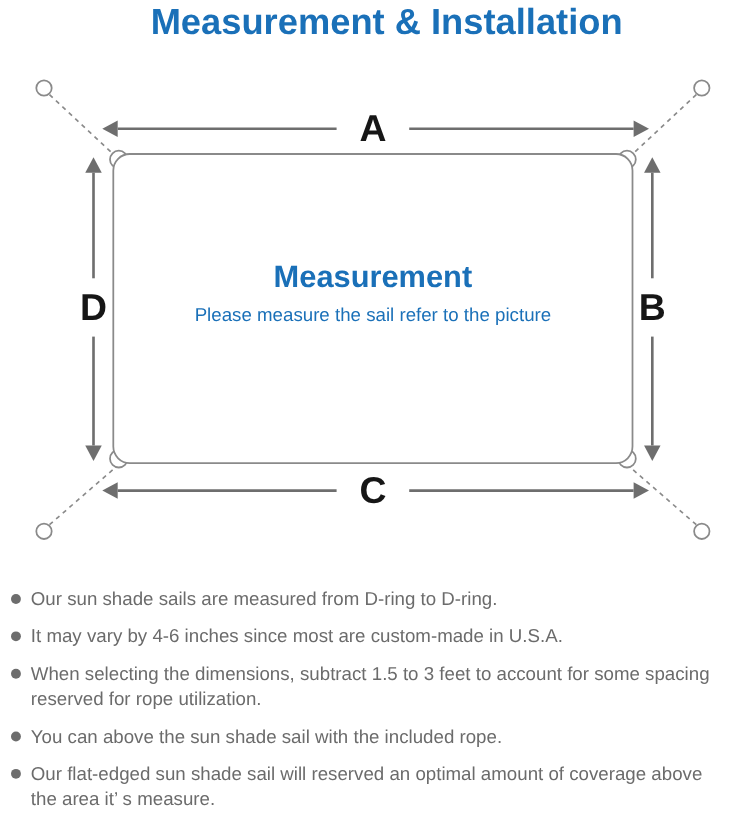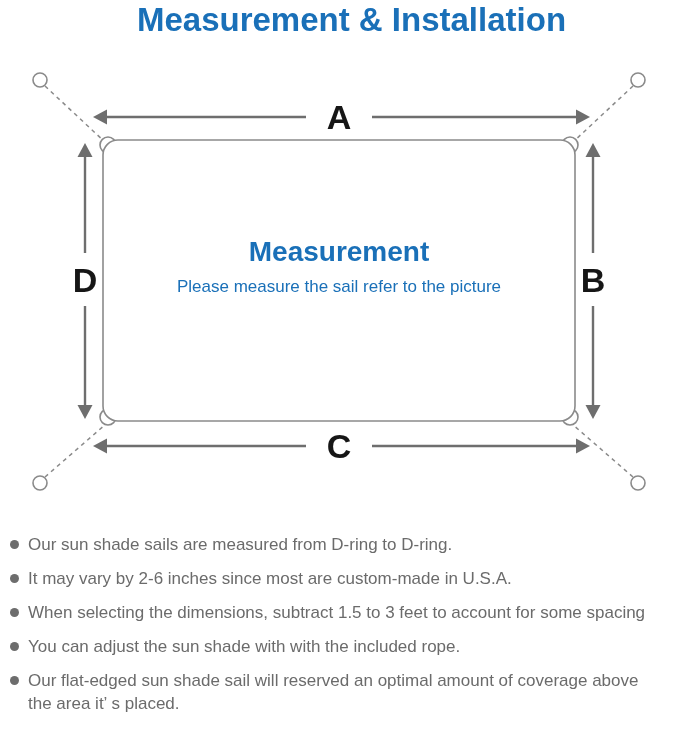--- a/index.html
+++ b/index.html
@@ -93,37 +93,38 @@
   <div class="notes">
     <div class="note">
       <span class="dot"></span>
       <div class="note-text">
         <span>Our sun shade sails are measured from D-ring to D-ring.</span>
       </div>
     </div>
     <div class="note">
       <span class="dot"></span>
       <div class="note-text">
-        <span>It may vary by 2-6 inches since most are custom-made in U.S.A.</span>
+        <span>It may vary by 4-6 inches since most are custom-made in U.S.A.</span>
       </div>
     </div>
     <div class="note">
       <span class="dot"></span>
       <div class="note-text">
         <span>When selecting the dimensions, subtract 1.5 to 3 feet to account for some spacing</span>
+        <span>reserved for rope utilization.</span>
       </div>
     </div>
     <div class="note">
       <span class="dot"></span>
       <div class="note-text">
-        <span>You can adjust the sun shade with with the included rope.</span>
+        <span>You can above the sun shade sail with the included rope.</span>
       </div>
     </div>
     <div class="note">
       <span class="dot"></span>
       <div class="note-text">
         <span>Our flat-edged sun shade sail will reserved an optimal amount of coverage above</span>
-        <span>the area it’ s placed.</span>
+        <span>the area it’ s measure.</span>
       </div>
     </div>
   </div>
 
 </div>
 
 </body></html>

